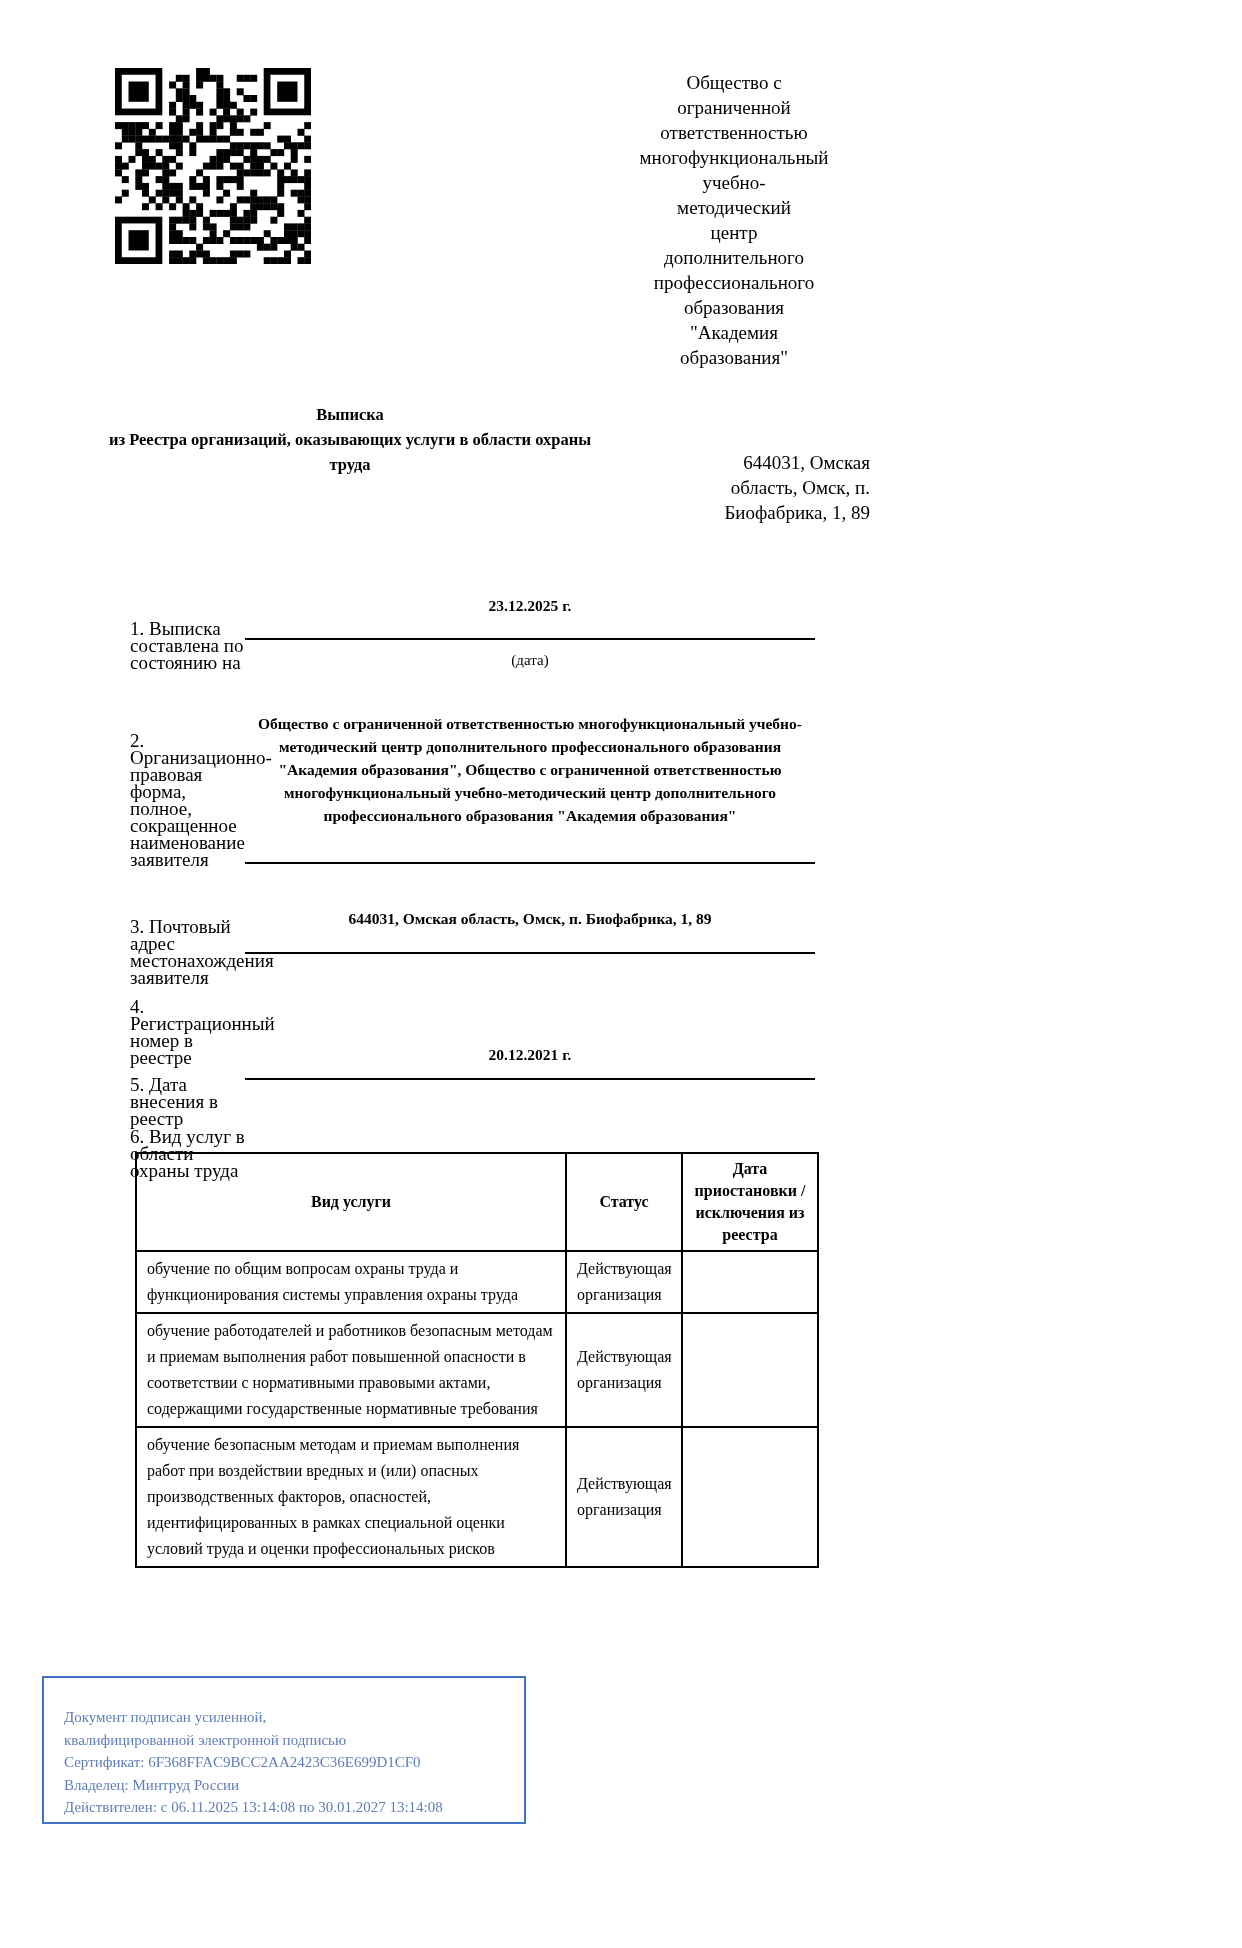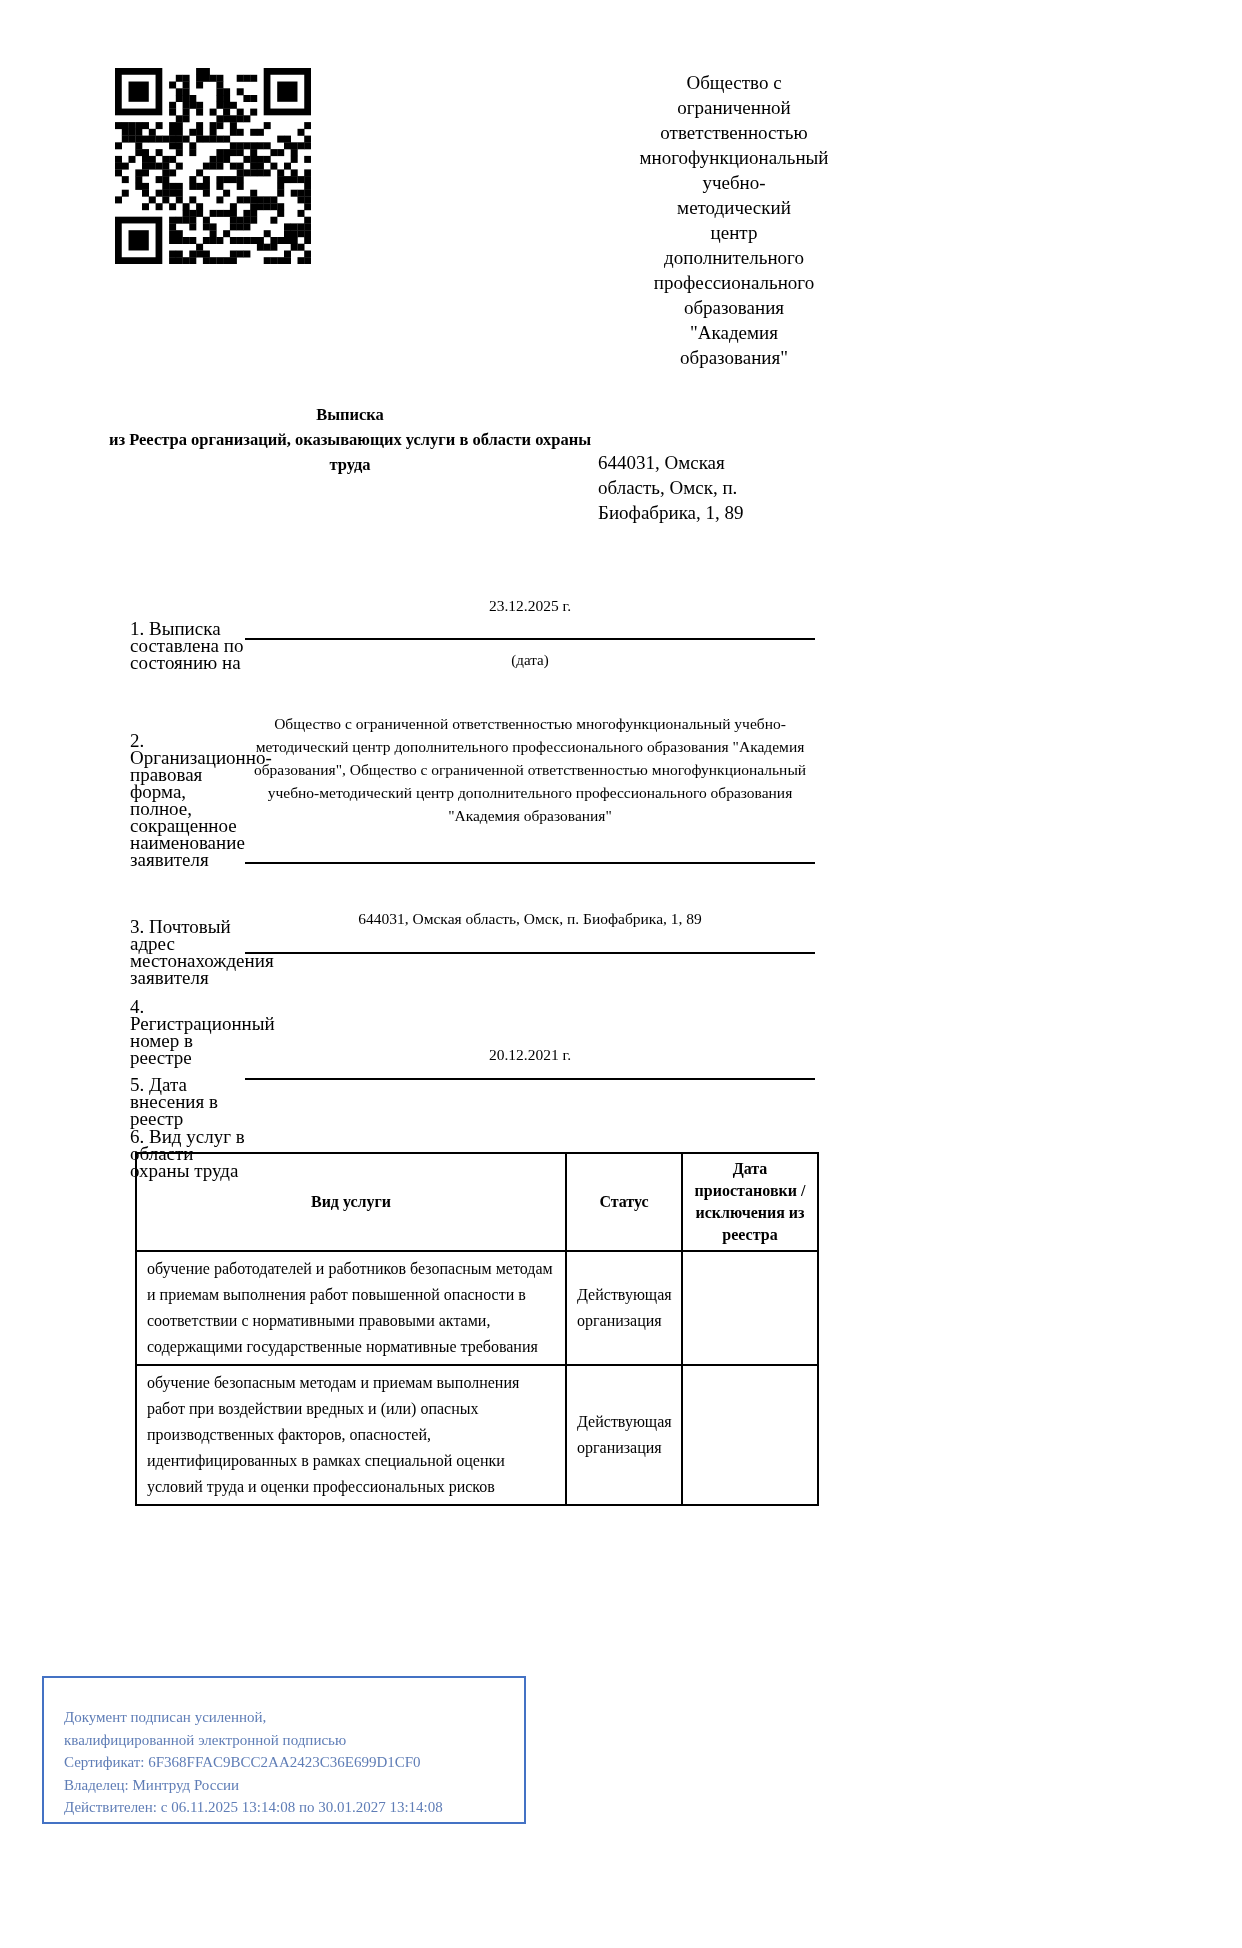--- a/index.html
+++ b/index.html
@@ -17,30 +17,30 @@
     font-family:"Liberation Serif", serif;overflow:hidden;padding-left:16px;
   }
   .pre{white-space:pre-line;}
   .qr{position:absolute;left:115px;top:68px;width:196px;height:196px;}
   .letterhead{
     position:absolute;left:598px;top:70px;width:272px;
     text-align:center;font-size:19px;line-height:25px;
   }
   .letterhead-address{
     position:absolute;left:598px;top:450px;width:272px;
-    text-align:left;font-size:19px;line-height:25px;
+    text-align:right;font-size:19px;line-height:25px;
   }
   .doc-title{
     position:absolute;left:95px;top:402px;width:510px;
     text-align:center;font-weight:bold;font-size:16.5px;line-height:25px;
   }
   .flabel{position:absolute;left:130px;width:122px;font-size:19px;line-height:17px;margin-top:40px;}
   .fvalue{
     position:absolute;left:245px;width:570px;text-align:center;
-    font-weight:normal;font-size:15.5px;line-height:26px;
+    font-weight:bold;font-size:15.5px;line-height:26px;
     border-bottom:2px solid var(--doc-text);
   }
   .fvalue.lh23{line-height:23px;}
   .fnote{position:absolute;left:245px;width:570px;text-align:center;font-size:15px;}
   .table-wrap{position:absolute;left:135px;top:1152px;width:690px;height:476px;overflow:hidden;}
   table.services{border-collapse:collapse;width:682px;table-layout:fixed;}
   table.services th,table.services td{
     border:2px solid var(--tbl-border);padding:4px 10px;font-size:16px;
   }
   table.services th{font-weight:bold;text-align:center;vertical-align:middle;line-height:22px;height:96px;}
@@ -443,20 +443,25 @@
       <thead>
         <tr>
           <th>Вид услуги</th>
           <th>Статус</th>
           <th>Дата приостановки / исключения из реестра</th>
         </tr>
       </thead>
       <tbody>
 
 
+          <tr>
+            <td class="service">обучение по общим вопросам охраны труда и функционирования системы управления охраны труда</td>
+            <td class="status">Действующая организация</td>
+            <td class="date"></td>
+          </tr>
 
           <tr>
             <td class="service">обучение работодателей и работников безопасным методам и приемам выполнения работ повышенной опасности в соответствии с нормативными правовыми актами, содержащими государственные нормативные требования</td>
             <td class="status">Действующая организация</td>
             <td class="date"></td>
           </tr>
 
           <tr>
             <td class="service">обучение безопасным методам и приемам выполнения работ при воздействии вредных и (или) опасных производственных факторов, опасностей, идентифицированных в рамках специальной оценки условий труда и оценки профессиональных рисков</td>
             <td class="status">Действующая организация</td>

